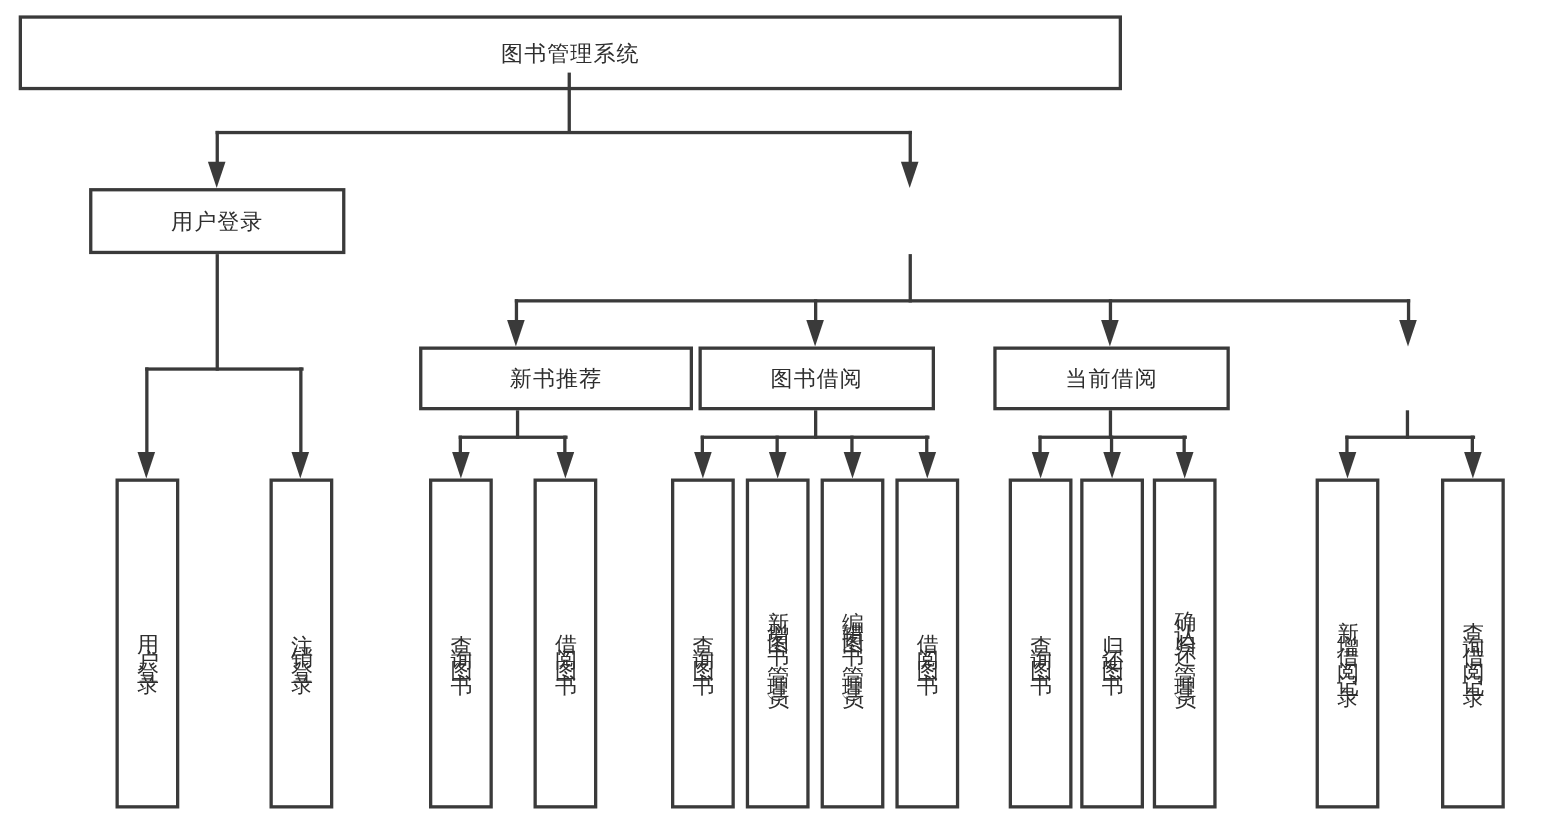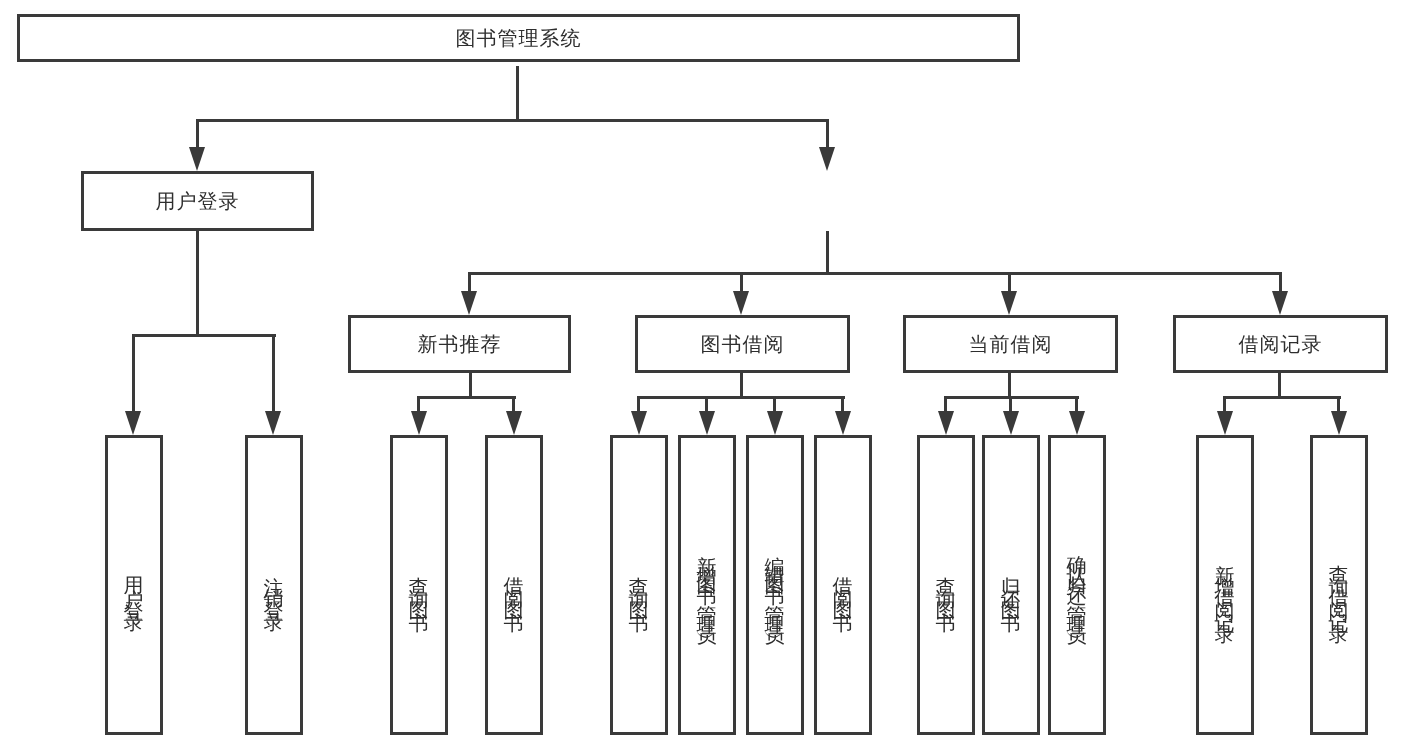--- a/index.html
+++ b/index.html
@@ -47,21 +47,21 @@
     font-size:21px;
     color:#b5b5b5;
     white-space:nowrap;
   }
 </style>
 </head>
 <body>
 
 <div id="canvas">
 
-  <div class="box h" style="left:17px;top:14px;width:1003px;height:48px">
+  <div class="box h" style="left:17px;top:14px;width:1003px;height:68px">
     <span>图书管理系统</span>
   </div>
 
   <div class="vl" style="left:516px;top:66px;height:55px"></div>
   <div class="hl" style="left:196px;top:119px;width:633px"></div>
   <div class="vl" style="left:196px;top:119px;height:32px"></div>
   <div class="arrow" style="left:189px;top:147px"></div>
   <div class="vl" style="left:826px;top:119px;height:32px"></div>
   <div class="arrow" style="left:819px;top:147px"></div>
 
@@ -80,31 +80,28 @@
   <div class="hl" style="left:468px;top:272px;width:814px"></div>
   <div class="vl" style="left:468px;top:272px;height:25px"></div>
   <div class="arrow" style="left:461px;top:291px"></div>
   <div class="vl" style="left:740px;top:272px;height:25px"></div>
   <div class="arrow" style="left:733px;top:291px"></div>
   <div class="vl" style="left:1008px;top:272px;height:25px"></div>
   <div class="arrow" style="left:1001px;top:291px"></div>
   <div class="vl" style="left:1279px;top:272px;height:25px"></div>
   <div class="arrow" style="left:1272px;top:291px"></div>
 
-  <div class="box h" style="left:348px;top:315px;width:223px;height:58px">
+  <div class="box h" style="left:381px;top:315px;width:249px;height:58px">
     <span>新书推荐</span>
   </div>
   <div class="box h" style="left:903px;top:315px;width:215px;height:58px">
     <span>当前借阅</span>
   </div>
   <div class="box h" style="left:635px;top:315px;width:215px;height:58px">
     <span>图书借阅</span>
-  </div>
-  <div class="box h" style="left:1173px;top:315px;width:215px;height:58px">
-    <span>借阅记录</span>
   </div>
 
   <div class="vl" style="left:469px;top:373px;height:26px"></div>
   <div class="hl" style="left:417px;top:396px;width:99px"></div>
   <div class="vl" style="left:417px;top:396px;height:20px"></div>
   <div class="arrow" style="left:411px;top:411px"></div>
   <div class="vl" style="left:512px;top:396px;height:20px"></div>
   <div class="arrow" style="left:506px;top:411px"></div>
 
   <div class="vl" style="left:740px;top:373px;height:26px"></div>

